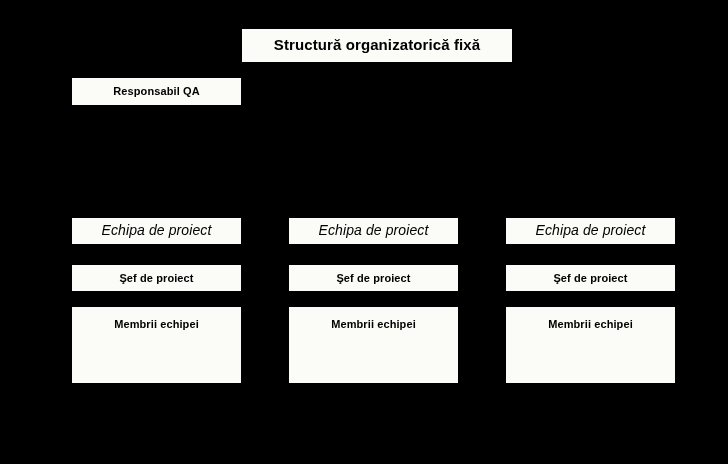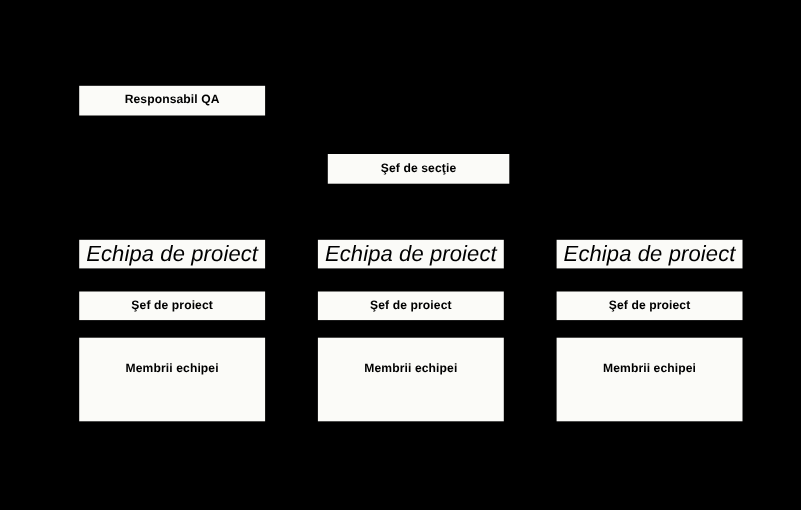--- a/index.html
+++ b/index.html
@@ -29,26 +29,26 @@
     text-align: center;
     font-size: 11px;
     font-weight: bold;
     letter-spacing: 0.1px;
     line-height: 1.1;
     white-space: nowrap;
   }
   
   .node.top-label {
     align-items: flex-start;
-    padding-top: 22px;
+    padding-top: 11px;
   }
   .node.italic-label {
     font-style: italic;
     font-weight: normal;
-    font-size: 20px;
+    font-size: 14px;
   }
 
   
   .n-title       { left: 242px; top: 29px;  width: 270px; height: 33px; font-size: 15px; }
 
   
   .n-qa          { left: 72px;  top: 78px;  width: 169px; height: 27px; }
   .n-dept        { left: 298px; top: 78px;  width: 165px; height: 27px; }
 
   
@@ -67,24 +67,24 @@
   
   .n-mem1        { left: 72px;  top: 307px; width: 169px; height: 76px; }
   .n-mem2        { left: 289px; top: 307px; width: 169px; height: 76px; }
   .n-mem3        { left: 506px; top: 307px; width: 169px; height: 76px; }
 </style>
 </head>
 <body>
 
 <div id="canvas">
 
+  <div class="node n-title">Structură organizatorică fixă</div>
 
   <div class="node n-qa">Responsabil QA</div>
 
-  <div class="node n-sectie">Şef de secţie</div>
 
   <div class="node italic-label n-team1">Echipa de proiect</div>
   <div class="node italic-label n-team2">Echipa de proiect</div>
   <div class="node italic-label n-team3">Echipa de proiect</div>
 
   <div class="node n-lead1">Şef de proiect</div>
   <div class="node n-lead2">Şef de proiect</div>
   <div class="node n-lead3">Şef de proiect</div>
 
   <div class="node top-label n-mem1">Membrii echipei</div>

